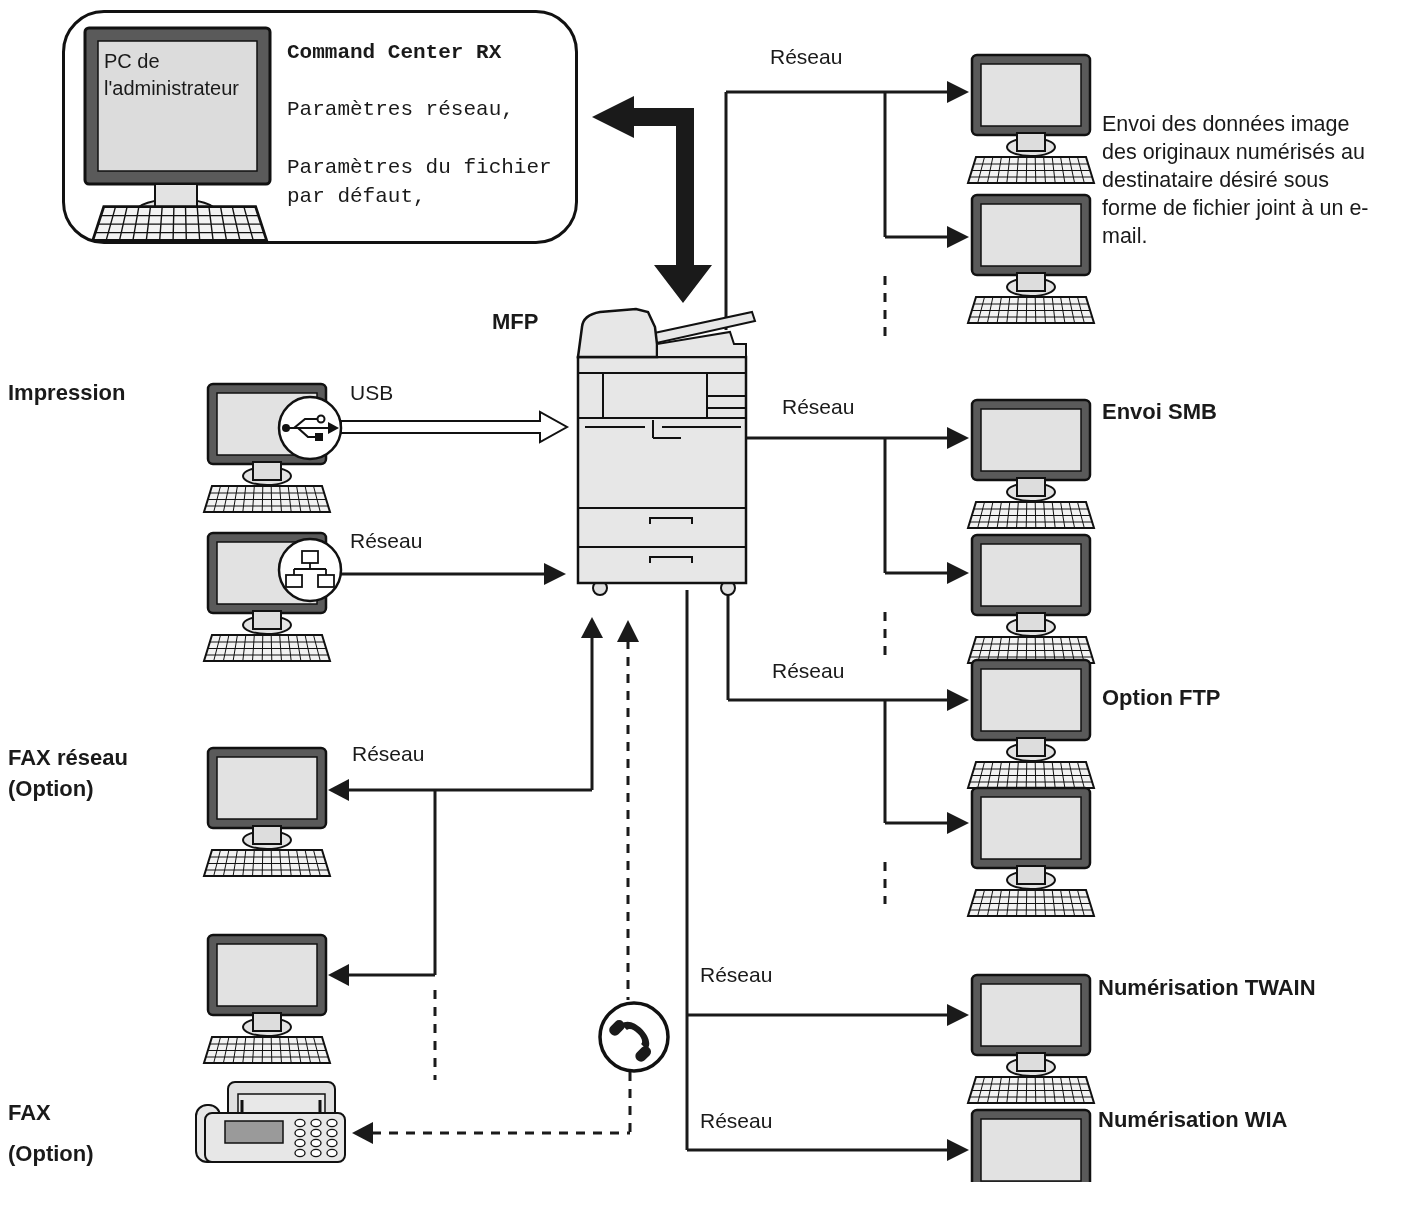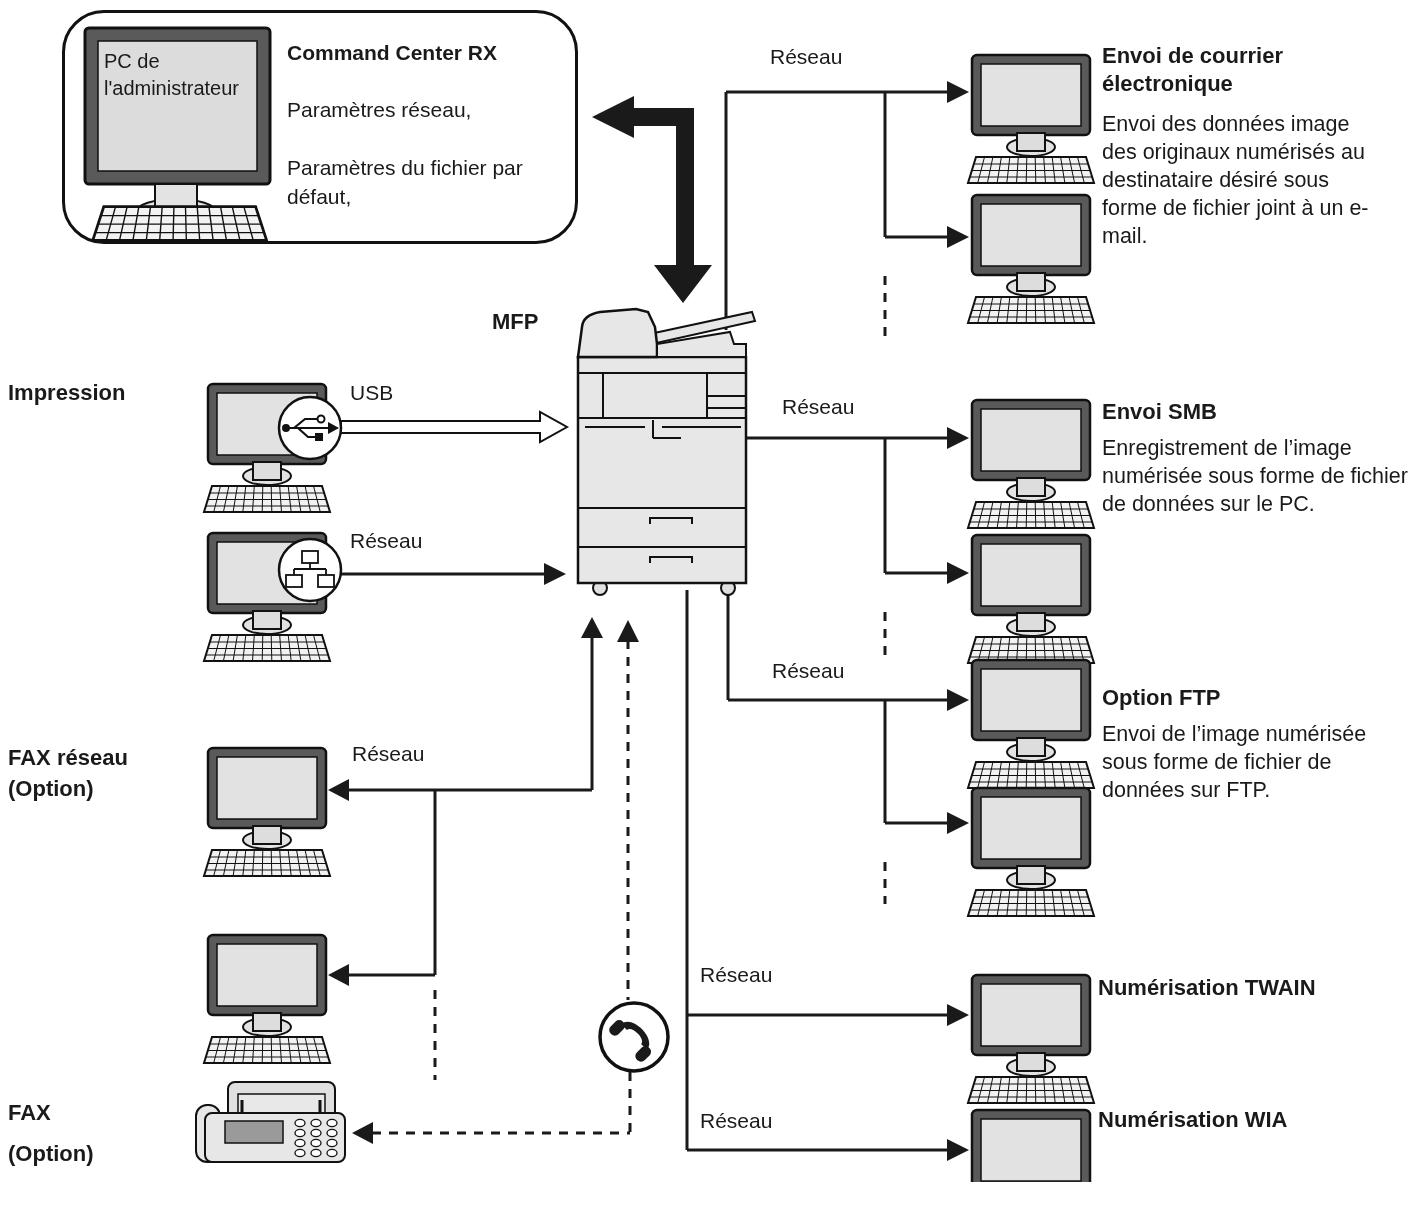--- a/index.html
+++ b/index.html
@@ -11,22 +11,22 @@
   .txt{position:absolute;z-index:2;white-space:pre-line;}
   .lbl{font-size:21px;line-height:26px;white-space:nowrap;}
   .lbl-b{font-size:22px;font-weight:bold;line-height:30px;white-space:nowrap;}
   .fn-title{font-size:22px;font-weight:bold;line-height:28px;}
   .fn-desc{font-size:21.5px;line-height:28px;}
   #ccbox{
     position:absolute;left:62px;top:10px;width:516px;height:234px;z-index:0;
     border:3px solid #111;border-radius:42px;background:#fff;box-sizing:border-box;
   }
   #cc-text{position:absolute;left:287px;top:20px;width:300px;z-index:2;}
-  #cc-text .cc-title{font-size:21px;font-weight:bold;line-height:30px;margin:0 0 9px 0;}
-  #cc-text p{font-size:21px;line-height:29px;margin:0 0 11px 0;}
+  #cc-text .cc-title{font-size:21px;font-weight:bold;line-height:30px;margin:0 0 9px 0;font-family:Liberation Mono, monospace;}
+  #cc-text p{font-size:21px;line-height:29px;margin:0 0 11px 0;font-family:Liberation Mono, monospace;}
   #admin-screen-label{
     position:absolute;left:104px;top:48px;width:156px;z-index:2;
     font-size:20px;line-height:27px;
   }
 </style>
 </head>
 <body>
 
 <div id="canvas">
 
@@ -235,25 +235,22 @@
 
   <div class="txt lbl-b" style="left:8px;top:1098px;">FAX</div>
   <div class="txt lbl-b" style="left:8px;top:1139px;">(Option)</div>
 
   <div class="txt lbl" style="left:770px;top:44px;">Réseau</div>
   <div class="txt lbl" style="left:782px;top:394px;">Réseau</div>
   <div class="txt lbl" style="left:772px;top:658px;">Réseau</div>
   <div class="txt lbl" style="left:700px;top:962px;">Réseau</div>
   <div class="txt lbl" style="left:700px;top:1108px;">Réseau</div>
 
-  <div class="txt fn-title" style="left:1102px;top:42px;width:215px;">Envoi de courrier électronique</div>
   <div class="txt fn-desc" style="left:1102px;top:110px;width:282px;">Envoi des données image des originaux numérisés au destinataire désiré sous forme de fichier joint à un e-mail.</div>
 
   <div class="txt fn-title" style="left:1102px;top:398px;width:300px;">Envoi SMB</div>
-  <div class="txt fn-desc" style="left:1102px;top:434px;width:310px;">Enregistrement de l’image numérisée sous forme de fichier de données sur le PC.</div>
 
   <div class="txt fn-title" style="left:1102px;top:684px;width:300px;">Option FTP</div>
-  <div class="txt fn-desc" style="left:1102px;top:720px;width:300px;">Envoi de l’image numérisée sous forme de fichier de données sur FTP.</div>
 
   <div class="txt fn-title" style="left:1098px;top:974px;width:330px;">Numérisation TWAIN</div>
   <div class="txt fn-title" style="left:1098px;top:1106px;width:330px;">Numérisation WIA</div>
 
 </div>
 
 </body></html>

